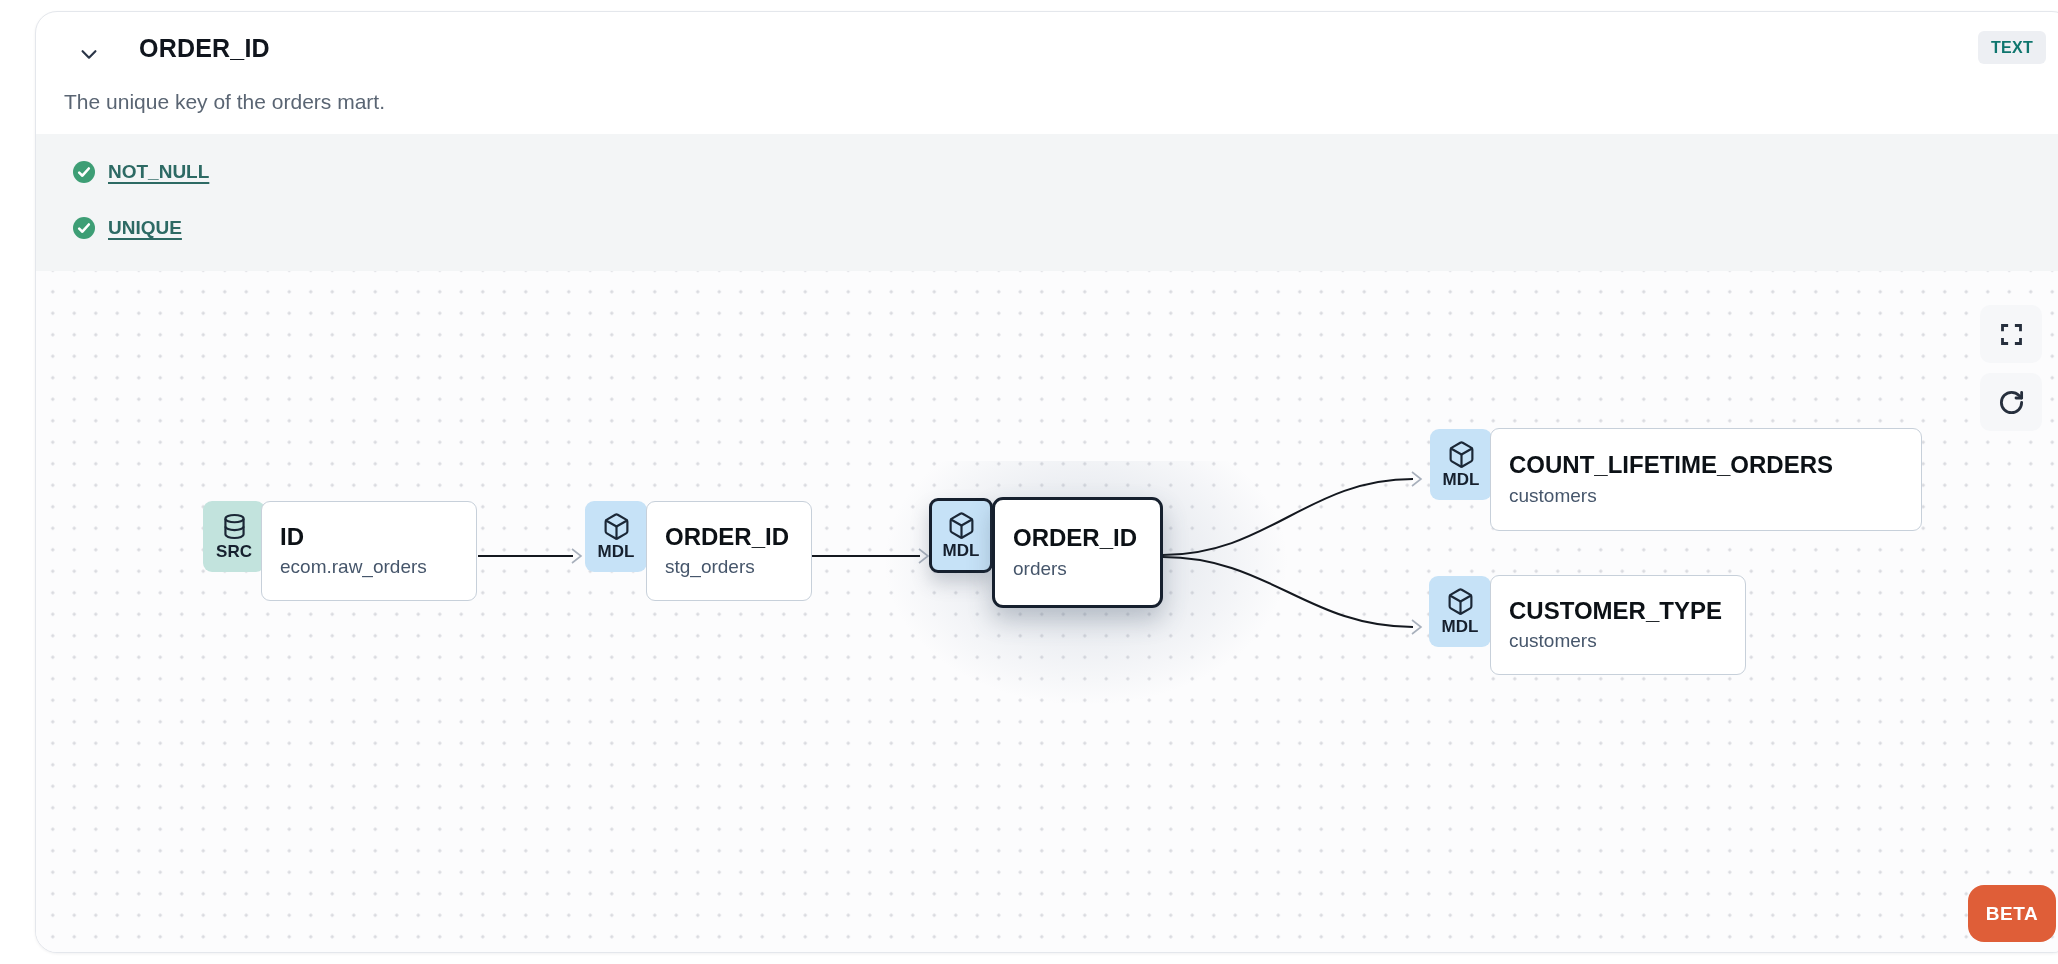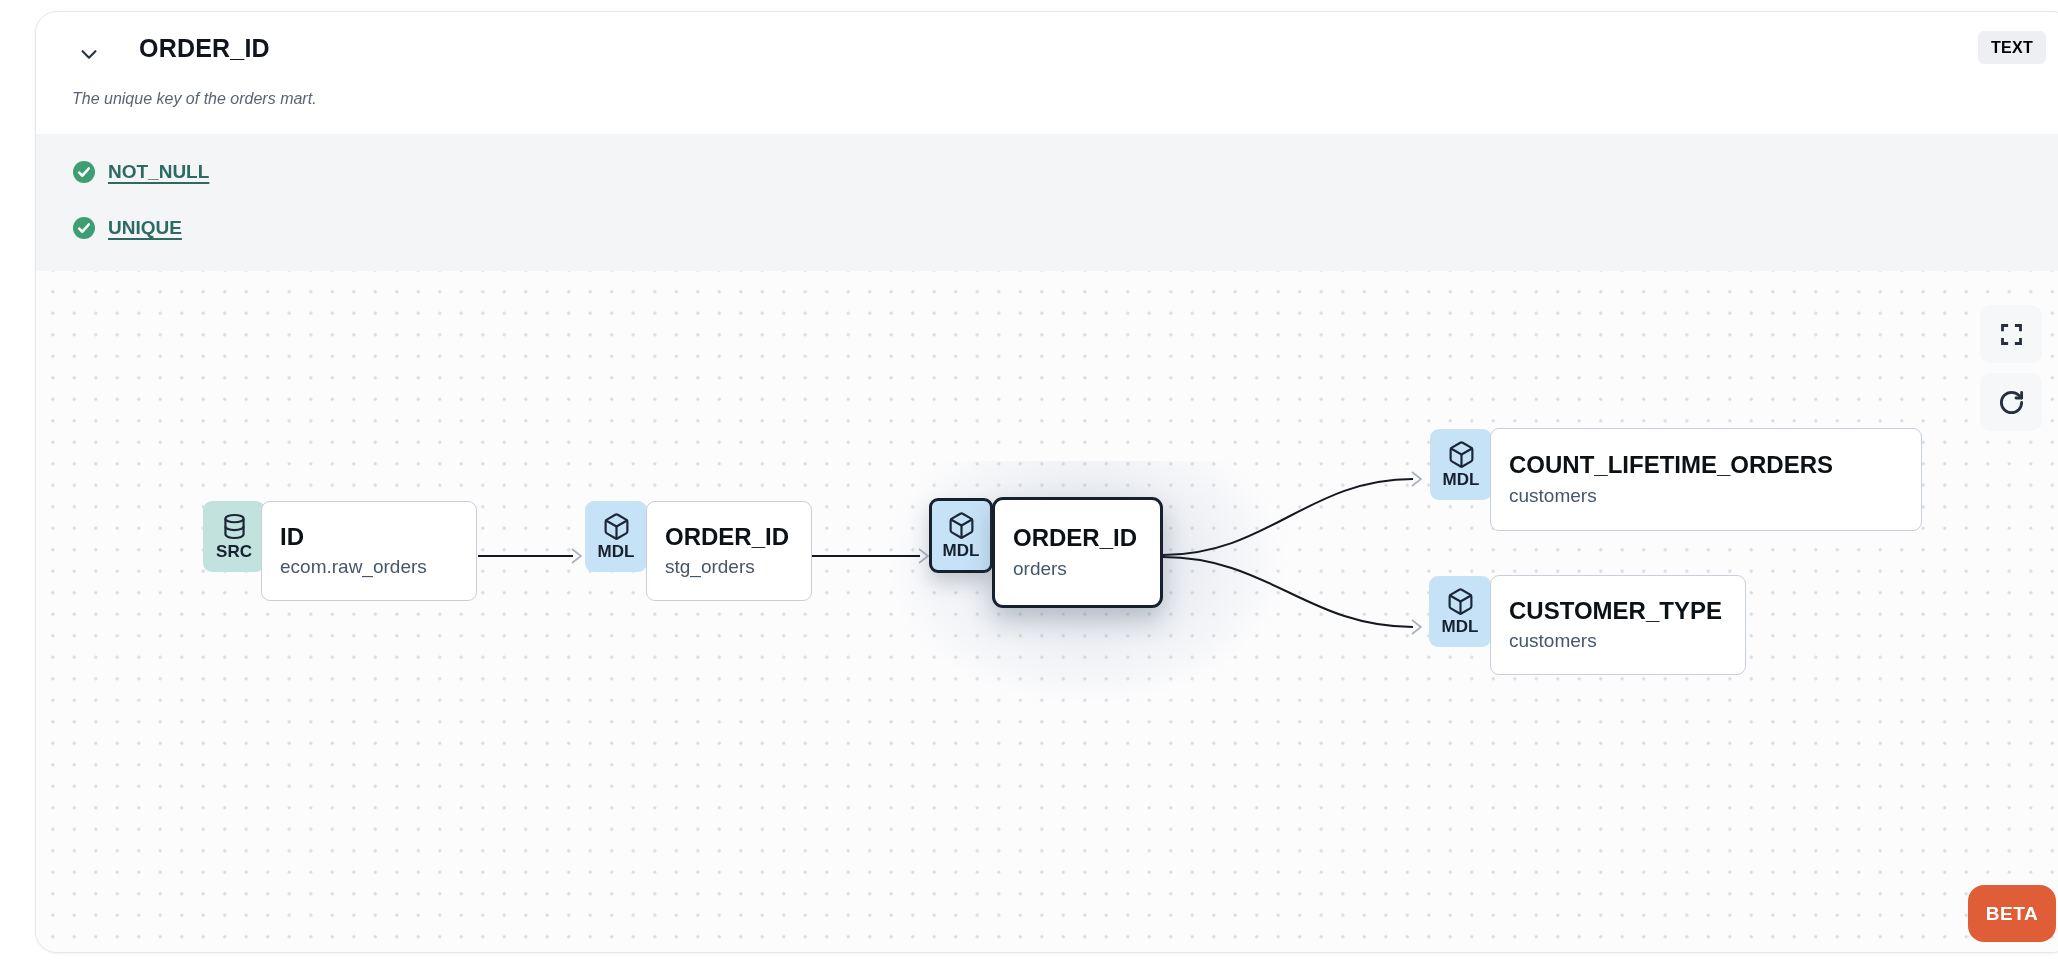--- a/index.html
+++ b/index.html
@@ -12,22 +12,22 @@
 
   
   .hdr-chevron { position:absolute; left:37px; top:26px; width:32px; height:32px;
     display:flex; align-items:center; justify-content:center; color:#2b3648;
     cursor:pointer; background:transparent; border:none; }
   .hdr-chevron svg { width:22px; height:22px; }
   .hdr-title { position:absolute; left:103px; top:22px; font-size:25px; font-weight:700;
     color:#10151d; letter-spacing:.2px; }
   .type-badge { position:absolute; right:27px; top:19px; height:33px; padding:0 13px;
     background:#edeff3; border-radius:6px; display:flex; align-items:center;
-    font-size:16px; font-weight:700; color:#000000; letter-spacing:.3px; }
-  .hdr-desc { position:absolute; left:36px; top:78px; font-size:16px; color:#5a6573;font-style:italic; }
+    font-size:16px; font-weight:700; color:#0f766e; letter-spacing:.3px; }
+  .hdr-desc { position:absolute; left:28px; top:78px; font-size:21px; color:#5a6573; }
 
   
   .tests { position:absolute; left:0; top:122px; width:100%; height:137px; background:#f3f5f6; }
   .test-row { position:absolute; left:36px; display:flex; align-items:center; gap:12px; height:24px;text-align:center; }
   .test-row.r0 { top:26px; } .test-row.r1 { top:82px; }
   .test-check { width:24px; height:24px; flex:0 0 24px; }
   .test-link { font-size:19px; font-weight:700; color:#2d6a64; text-decoration:underline;
     text-underline-offset:4px; text-decoration-thickness:1.5px; cursor:pointer; }
 
   

